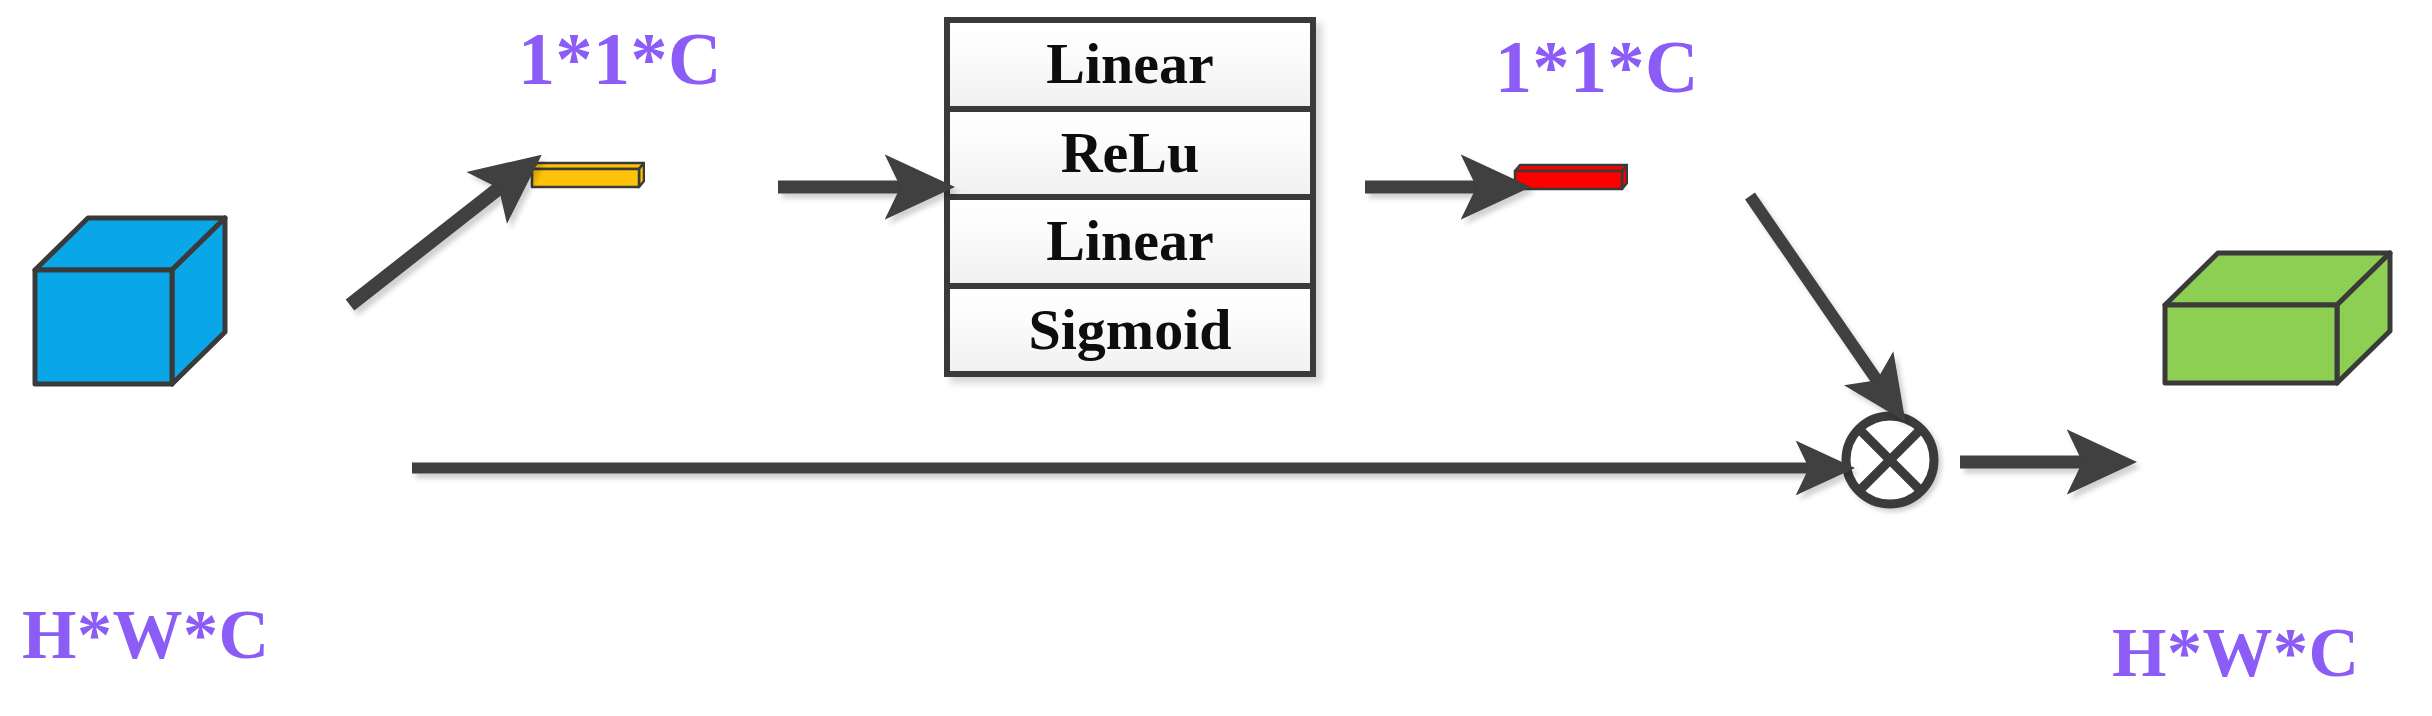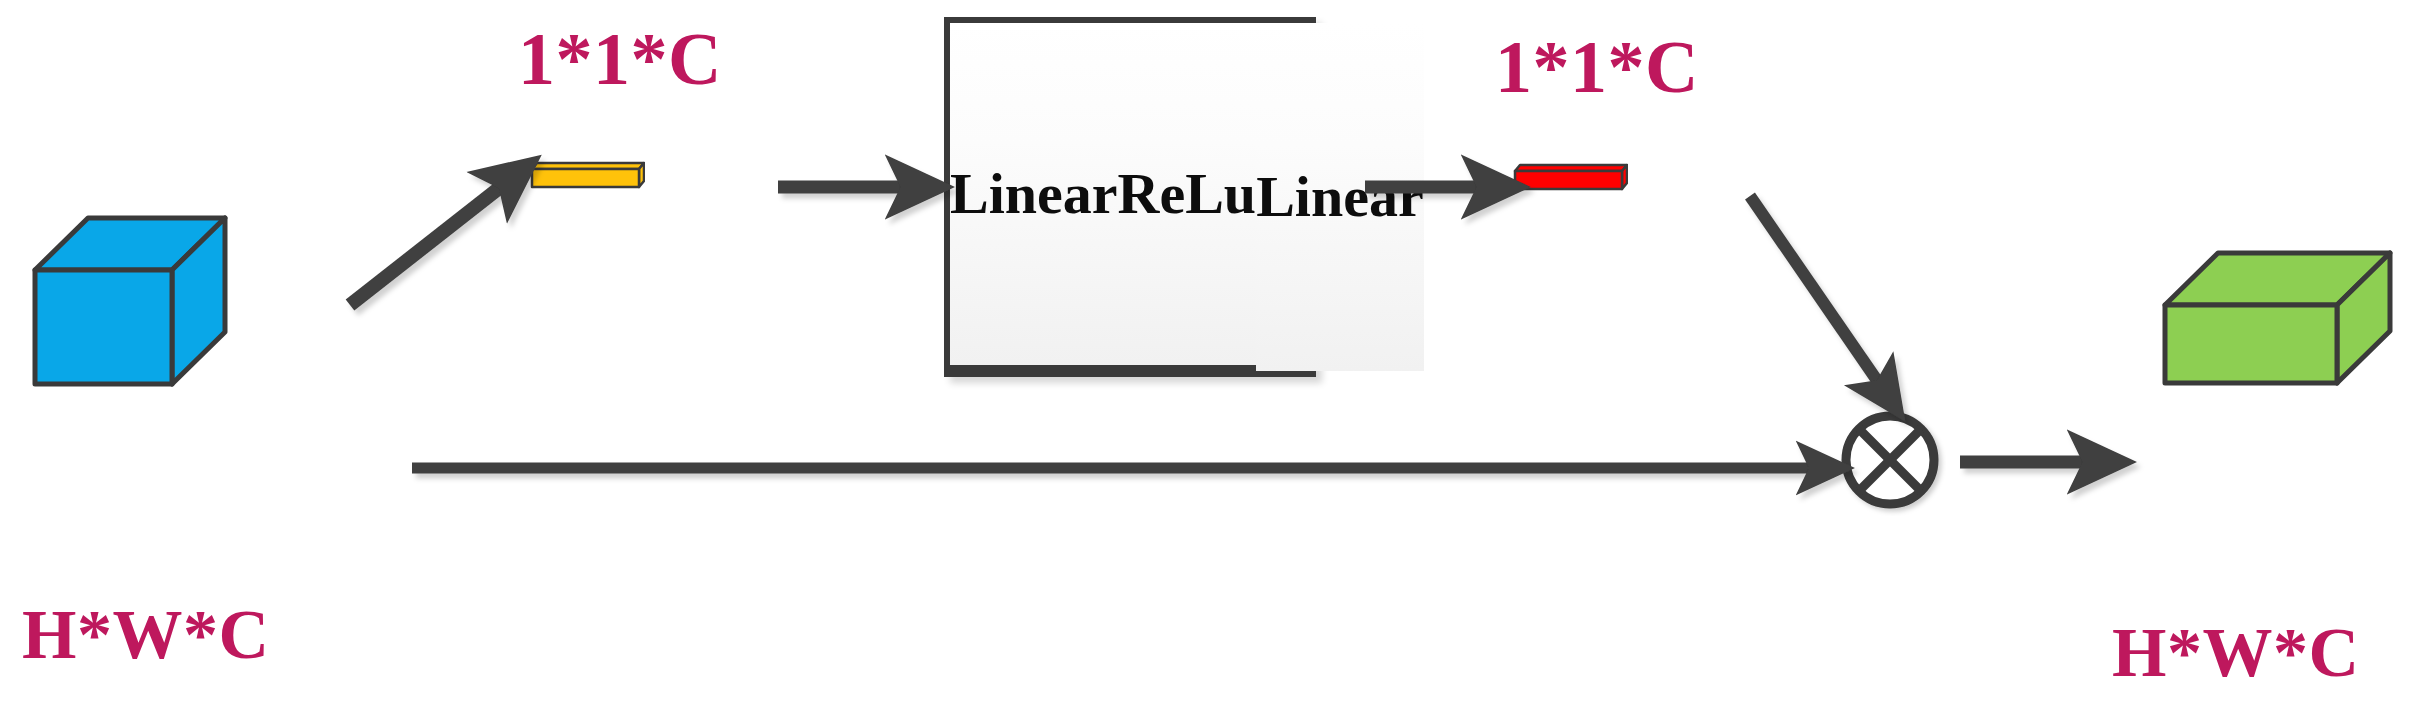--- a/index.html
+++ b/index.html
@@ -13,21 +13,21 @@
     height: 716px;
     background: #ffffff;
     font-family: "Liberation Serif", "DejaVu Serif", serif;
     overflow: hidden;
   }
   .abs { position: absolute; }
 
   
   .label {
     font-weight: bold;
-    color: #be185d;
+    color: #8b5cf6;
     white-space: nowrap;
     letter-spacing: 0.5px;
     line-height: 1;
   }
   .label-hwc { font-size: 70px; }
   .label-11c { font-size: 74px; }
 
   
   .cube { position: absolute; }
   .cube svg { display: block; }
@@ -36,21 +36,21 @@
   .slab svg { display: block; }
 
   
   .mlp-stack {
     position: absolute;
     box-sizing: border-box;
     border: 6px solid #3a3a3a;
     background: #ffffff;
     box-shadow: 6px 6px 7px rgba(0,0,0,0.16);
     display: flex;
-    flex-direction: row;
+    flex-direction: column;
   }
   .mlp-row {
     flex: 1 1 0;
     box-sizing: border-box;
     border-bottom: 6px solid #3a3a3a;
     background: linear-gradient(to bottom, #ffffff 0%, #fcfcfc 35%, #f1f1f1 100%);
     display: flex;
     align-items: center;
     justify-content: center;
     font-weight: bold;
@@ -98,20 +98,21 @@
       <polygon points="218,18 228,6 228,42 218,54" fill="#FFC20A" stroke="#3a3a3a" stroke-width="5" stroke-linejoin="round"></polygon>
 
       <rect x="4" y="18" width="214" height="36" fill="#FFC20A" stroke="#3a3a3a" stroke-width="5" stroke-linejoin="round"></rect>
     </svg>
   </div>
 
   <div class="mlp-stack" id="mlp-stack" style="left:944px; top:17px; width:372px; height:360px;">
     <div class="mlp-row">Linear</div>
     <div class="mlp-row">ReLu</div>
     <div class="mlp-row">Linear</div>
+    <div class="mlp-row">Sigmoid</div>
   </div>
 
   <div class="abs label label-11c" style="left:1495px; top:30px;">1*1*C</div>
 
   <div class="slab abs" style="left:1513px; top:162px;">
     <svg width="115" height="55" viewBox="0 0 230 110">
       <polygon points="4,18 14,6 228,6 218,18" fill="#FF0000" stroke="#3a3a3a" stroke-width="5" stroke-linejoin="round"></polygon>
       <polygon points="218,18 228,6 228,42 218,54" fill="#FF0000" stroke="#3a3a3a" stroke-width="5" stroke-linejoin="round"></polygon>
       <rect x="4" y="18" width="214" height="36" fill="#FF0000" stroke="#3a3a3a" stroke-width="5" stroke-linejoin="round"></rect>
     </svg>

